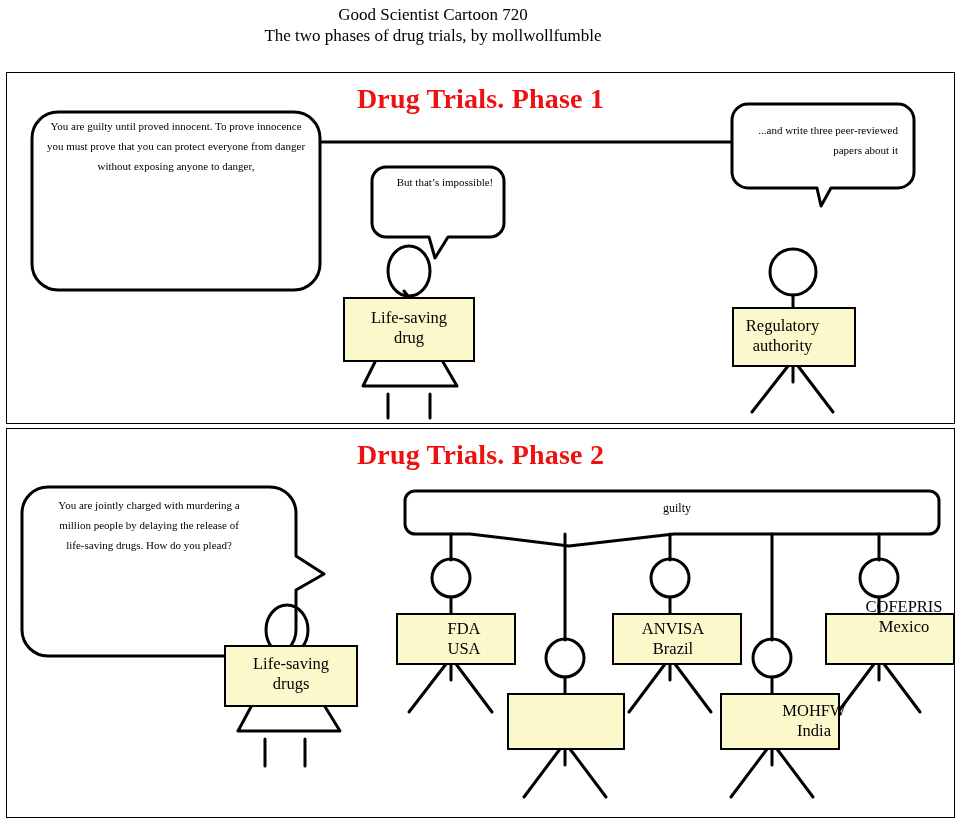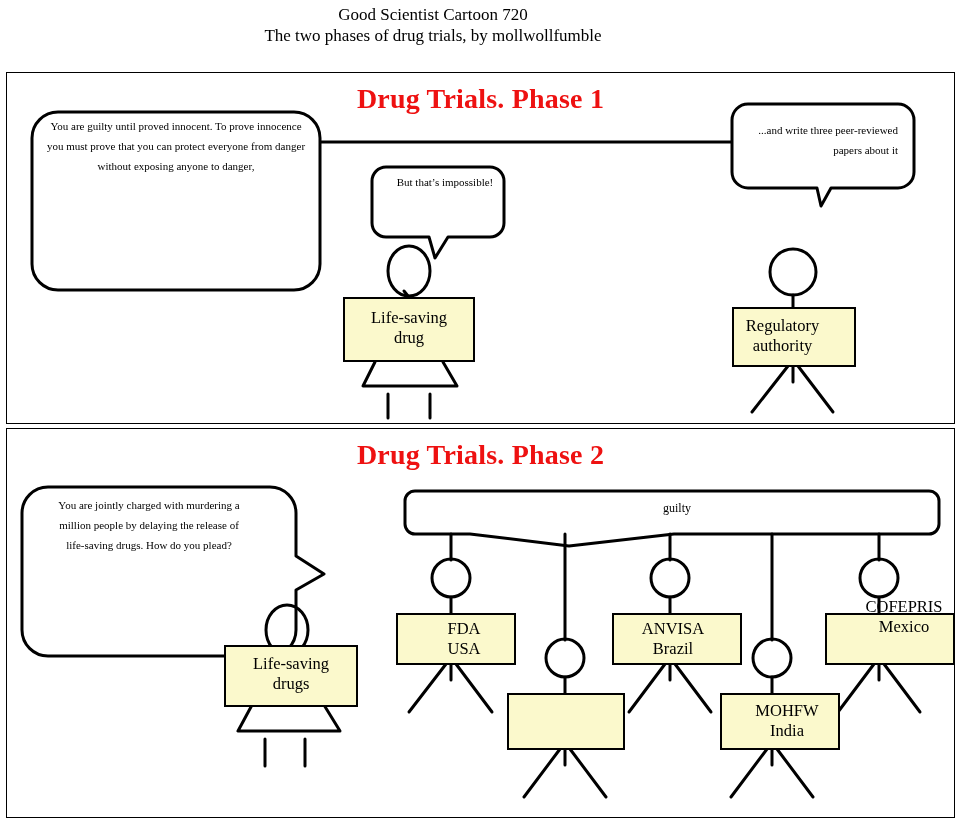--- a/index.html
+++ b/index.html
@@ -166,21 +166,21 @@
     <div>FDA</div>
     <div>USA</div>
   </div>
 
 
   <div class="txt sign-txt" style="left:613px;top:619px;width:120px;">
     <div>ANVISA</div>
     <div>Brazil</div>
   </div>
 
-  <div class="txt sign-txt" style="left:721px;top:701px;width:132px;">
+  <div class="txt sign-txt" style="left:748px;top:701px;width:132px;">
     <div>MOHFW</div>
     <div>India</div>
   </div>
 
   <div class="txt sign-txt" style="left:826px;top:597px;width:156px;">
     <div>COFEPRIS</div>
     <div>Mexico</div>
   </div>
 
 </div>

